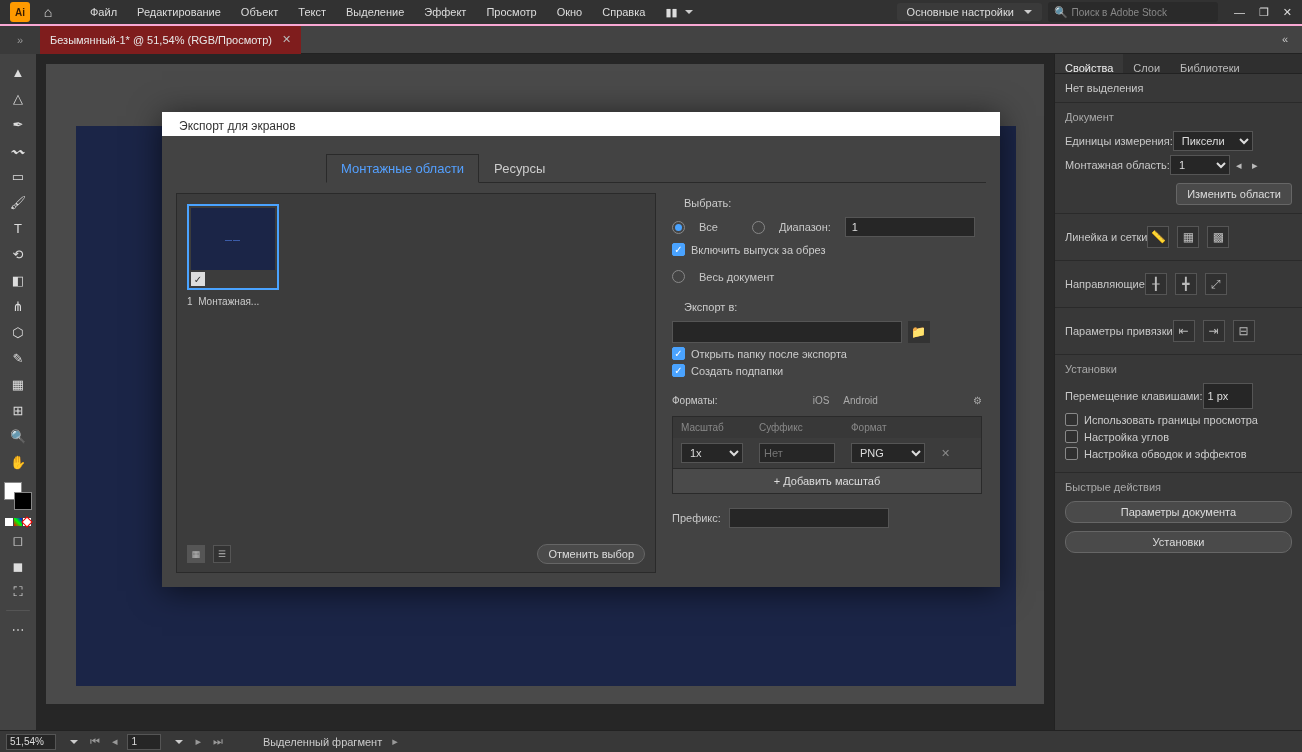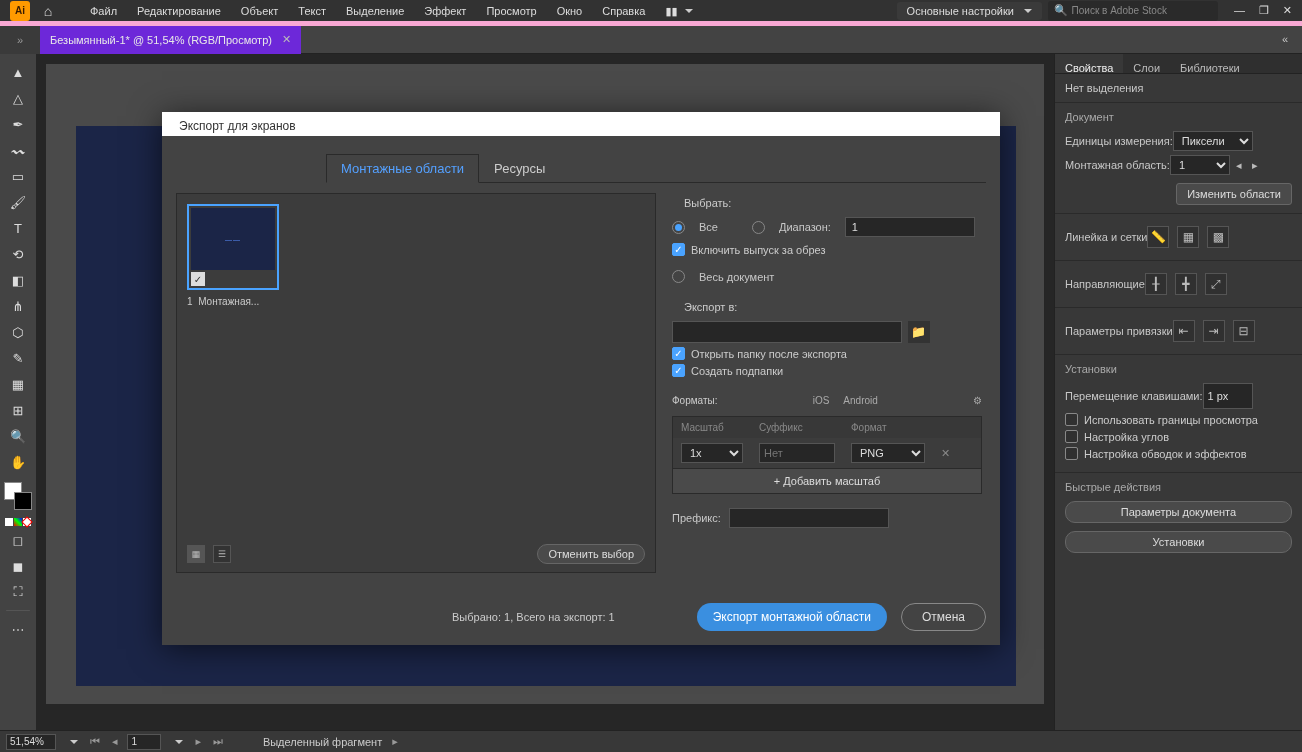--- a/index.html
+++ b/index.html
@@ -1,32 +1,32 @@
 <!DOCTYPE html>
 <html><head>
 <meta charset="utf-8">
 <style>
 * { box-sizing: border-box; margin: 0; padding: 0; font-family: "Segoe UI", Tahoma, sans-serif; }
 body { background: #323232; color: #c8c8c8; font-size: 11px; width: 1302px; height: 752px; overflow: hidden; position: relative; }
 
 
-.menubar { height: 26px; background: #323232; display: flex; align-items: center; padding: 0 4px; border-bottom: 5px solid #f9a8d4; }
+.menubar { height: 26px; background: #323232; display: flex; align-items: center; padding: 0 4px; border-bottom: 2px solid #f9a8d4; }
 .app-icon { width: 20px; height: 20px; background: #ff9a00; border-radius: 3px; display:flex; align-items:center; justify-content:center; color:#3a1c00; font-weight:bold; font-size:10px; margin: 0 6px; }
 .home-icon { width: 24px; height: 24px; display:flex; align-items:center; justify-content:center; color:#ddd; font-size:14px; margin-right: 20px; cursor:pointer; }
 .menu-item { padding: 0 10px; height: 26px; line-height:26px; color:#ddd; cursor:pointer; }
 .menubar-right { margin-left:auto; display:flex; align-items:center; gap:6px; }
 .workspace-dd { background:#3a3a3a; padding:3px 10px; border-radius:3px; color:#ddd; display:flex; align-items:center; gap:6px; cursor:pointer; }
 .search-box { background:#2a2a2a; width:170px; height:20px; border-radius:3px; display:flex; align-items:center; padding:0 6px; color:#888; gap:4px; }
 .win-ctrl { display:flex; gap:14px; margin-left:10px; margin-right:6px; color:#ddd; }
 .win-ctrl span { cursor:pointer; }
 
 
 .tab-row { height: 28px; background:#434343; display:flex; align-items:center; border-bottom:1px solid #222; }
 .edge-stub { width:40px; height:28px; background:#3a3a3a; display:flex; align-items:center; justify-content:center; color:#999; }
-.doc-tab { background:#6d28d9; height:28px; padding:0 10px; display:flex; align-items:center; color:#e8e8e8; gap:10px; font-size:11px; }
+.doc-tab { background:#7f1d1d; height:28px; padding:0 10px; display:flex; align-items:center; color:#e8e8e8; gap:10px; font-size:11px; }
 .doc-tab .close { color:#bbb; cursor:pointer; }
 .tab-row-right { margin-left:auto; width:14px; height:14px; margin-right:6px; cursor:pointer;}
 
 
 .main { display:flex; height: calc(752px - 26px - 28px - 22px); }
 .toolbar { width:36px; background:#434343; display:flex; flex-direction:column; align-items:center; padding-top:6px; gap:2px; }
 .tool { width:28px; height:24px; display:flex; align-items:center; justify-content:center; color:#ddd; cursor:pointer; font-size:13px; border-radius:2px; }
 .tool.sep { height:1px; background:#555; width:24px; margin:4px 0; cursor:default;}
 .swatch-pair { position:relative; width:28px; height:28px; margin-top:6px; }
 .swatch-pair .fg { position:absolute; width:18px; height:18px; background:#fff; border:1px solid #888; top:0; left:0;}
@@ -374,18 +374,13 @@
           <div class="fmt-add">+ Добавить масштаб</div>
         </div>
 
         <div class="dlg-prefix-row">
           <span>Префикс:</span>
           <input style="">
         </div>
       </div>
     </div>
   </div>
-  <div class="dlg-footer">
-    <div class="summary">Выбрано: 1, Всего на экспорт: 1</div>
-    <button class="btn-primary">Экспорт монтажной области</button>
-    <button class="btn-secondary">Отмена</button>
-  </div>
 </div>
 
 </body></html>

